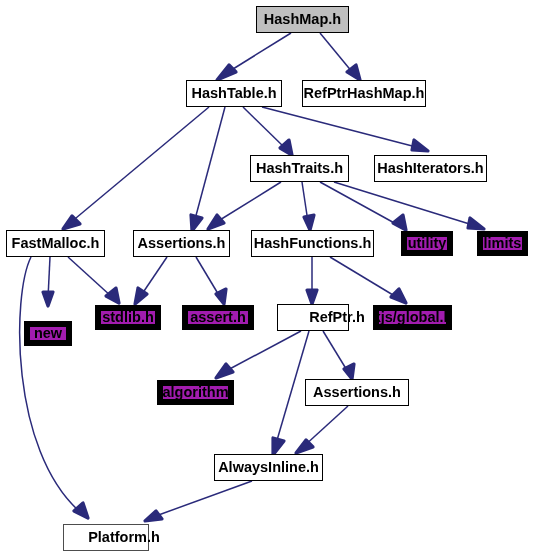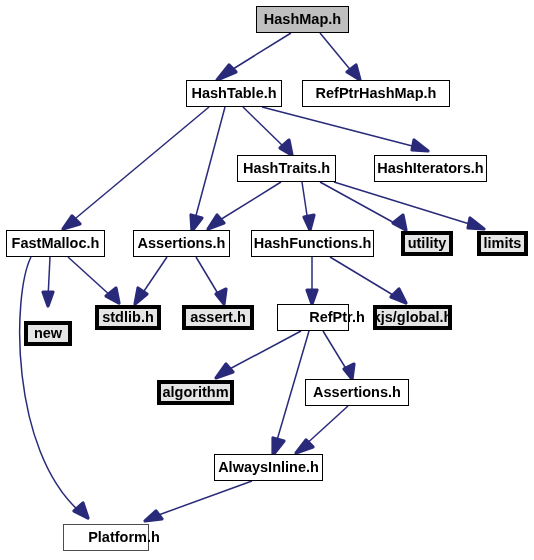--- a/index.html
+++ b/index.html
@@ -44,22 +44,22 @@
   
   .node-current {
     background: #bfbfbf;
     border: 1.6px solid #000000;
   }
   .node-local {
     background: #ffffff;
     border: 1.6px solid #000000;
   }
   .node-system {
-    background: #e5e5e5;
-    border: 4px solid #000000;
+    background: #a21caf;
+    border: 6px solid #000000;
   }
   .node-platform {
     background: #ffffff;
     border: 1.6px solid #4d4d4d;
     padding-left: 36px;
   }
   .node-label {
     display: block;
     padding: 0 6px;
   }
@@ -158,24 +158,24 @@
         <polygon points="145,521 162,519 156,511" fill="#2a2a7a" stroke="#2a2a7a" stroke-width="3.2" stroke-linejoin="round"></polygon>
       </g>
     </svg>
   <div id="node-layer">
       <div class="graph-node node-current" title="HashMap.h" style="left: 256px; top: 6px; width: 93px; height: 27px;">
         <span class="node-label">HashMap.h</span>
       </div>
       <div class="graph-node node-local" title="HashTable.h" style="left: 186px; top: 80px; width: 96px; height: 27px;">
         <span class="node-label">HashTable.h</span>
       </div>
-      <div class="graph-node node-local" title="RefPtrHashMap.h" style="left: 302px; top: 80px; width: 148px; height: 27px;">
+      <div class="graph-node node-local" title="RefPtrHashMap.h" style="left: 302px; top: 80px; width: 124px; height: 27px;">
         <span class="node-label">RefPtrHashMap.h</span>
       </div>
-      <div class="graph-node node-local" title="HashTraits.h" style="left: 237px; top: 155px; width: 99px; height: 27px;">
+      <div class="graph-node node-local" title="HashTraits.h" style="left: 250px; top: 155px; width: 99px; height: 27px;">
         <span class="node-label">HashTraits.h</span>
       </div>
       <div class="graph-node node-local" title="HashIterators.h" style="left: 374px; top: 155px; width: 113px; height: 27px;">
         <span class="node-label">HashIterators.h</span>
       </div>
       <div class="graph-node node-local" title="FastMalloc.h" style="left: 6px; top: 230px; width: 99px; height: 27px;">
         <span class="node-label">FastMalloc.h</span>
       </div>
       <div class="graph-node node-local" title="Assertions.h" style="left: 133px; top: 230px; width: 97px; height: 27px;">
         <span class="node-label">Assertions.h</span>

